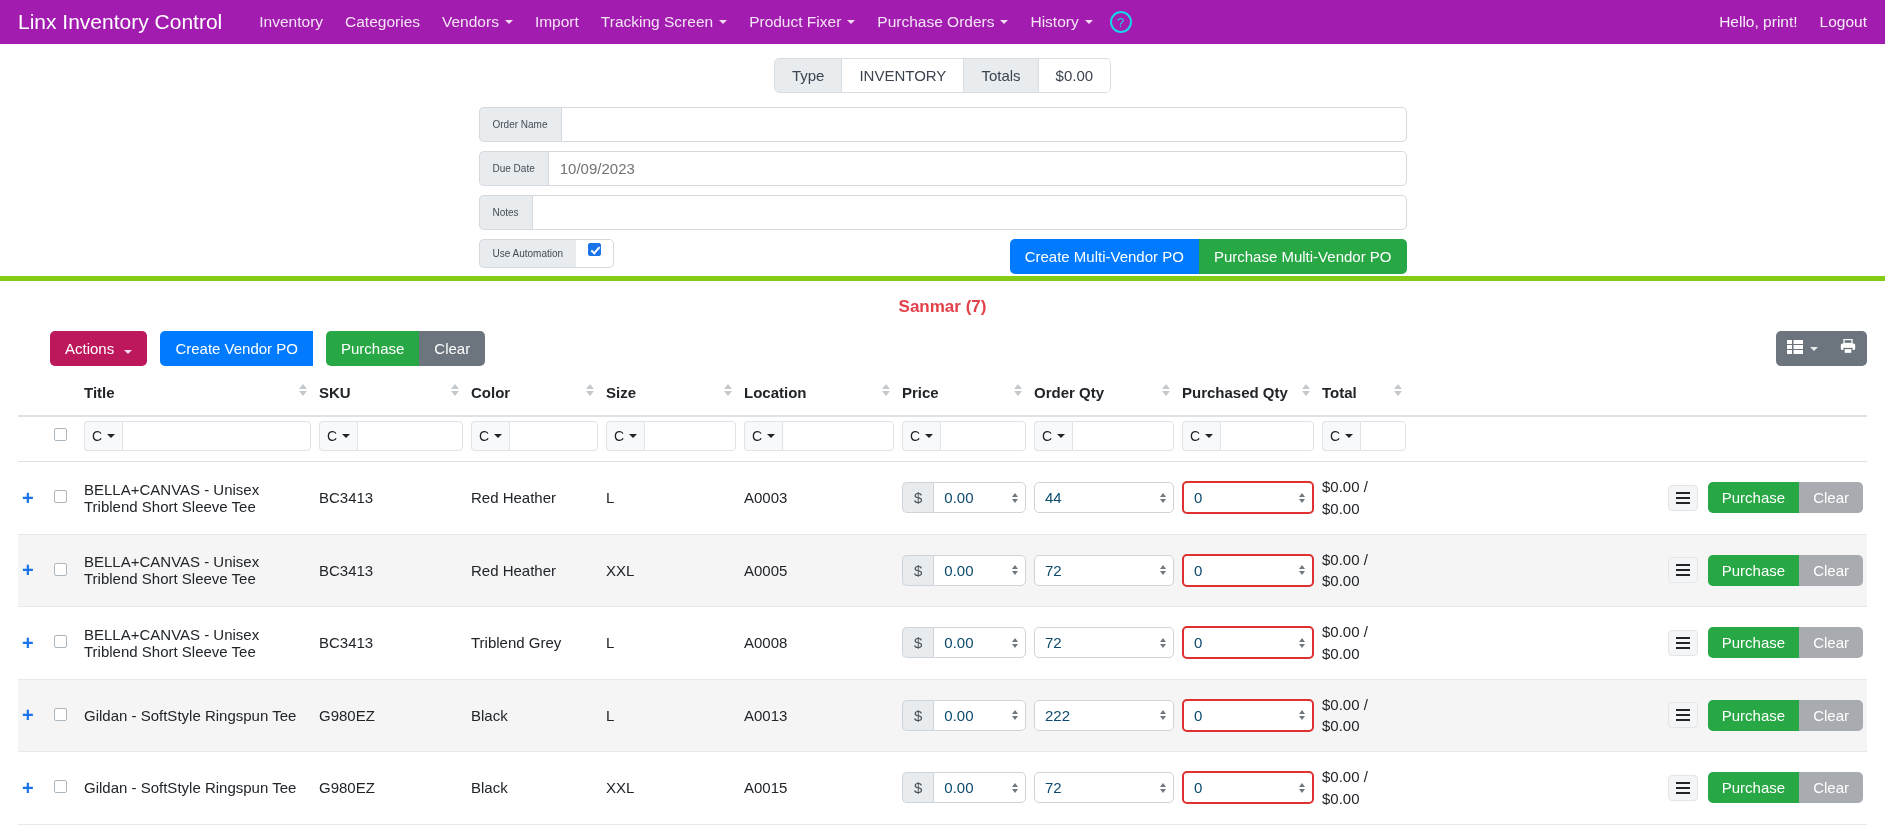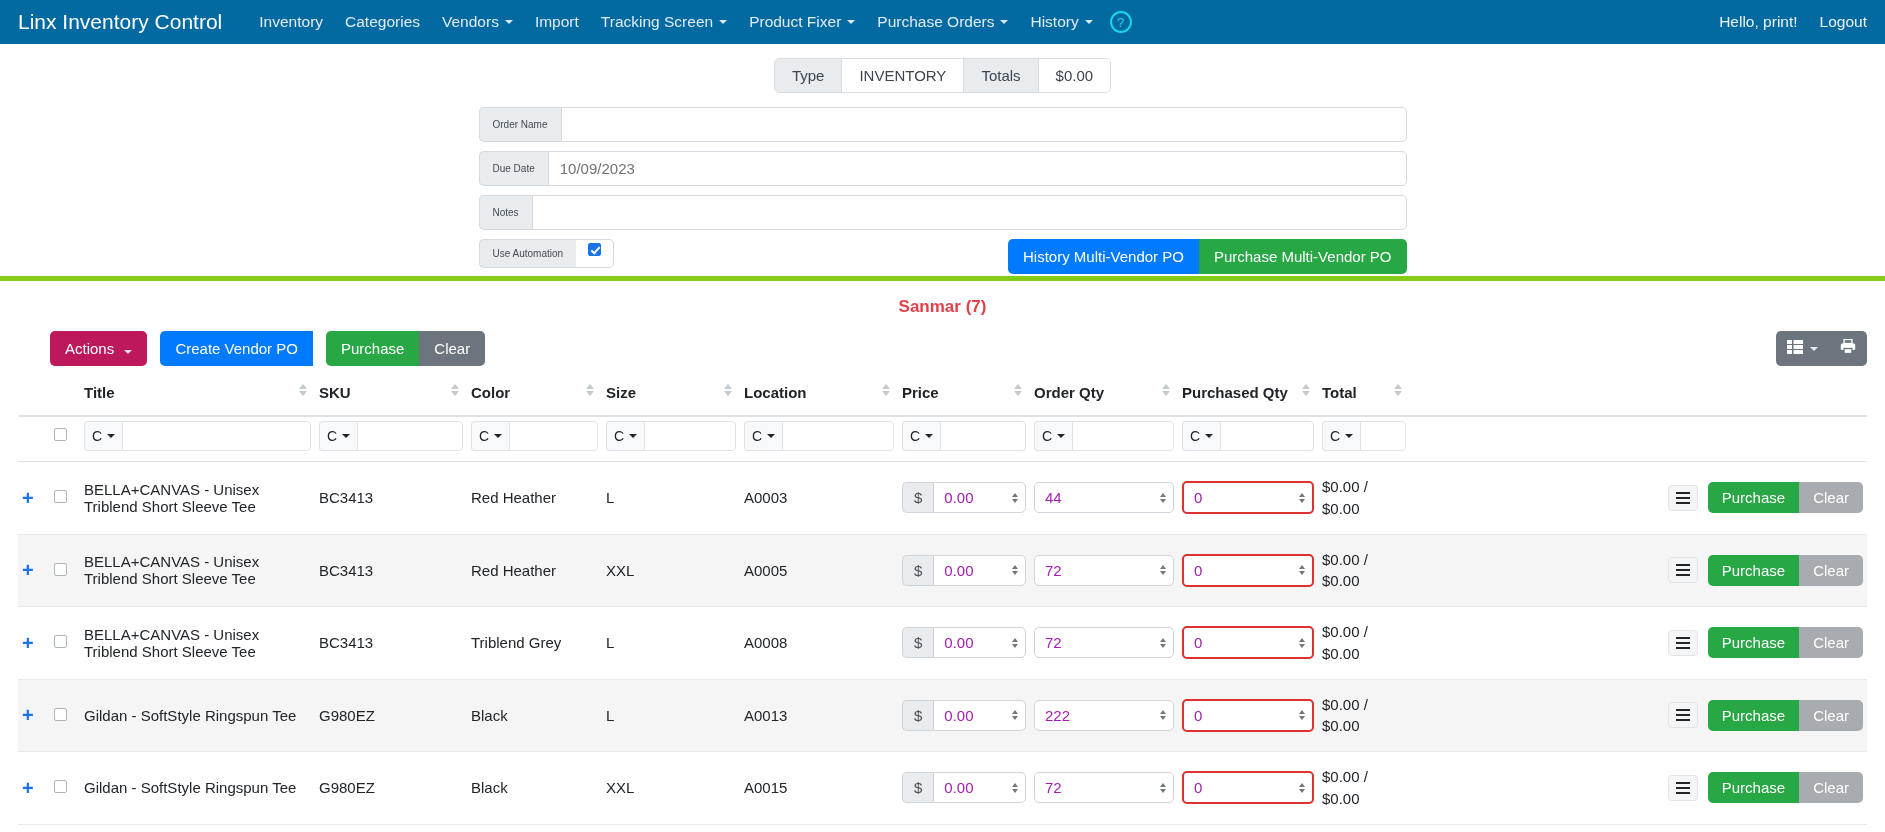--- a/index.html
+++ b/index.html
@@ -8,21 +8,21 @@
     width: 1885px; height: 832px;
     background: #ffffff;
     font-family: "Liberation Sans", sans-serif;
     color: #212529;
     overflow: hidden;
   }
 
   
   .navbar {
     height: 44px;
-    background: #0369a1;
+    background: #a21caf;
     display: flex;
     align-items: center;
     padding: 0 18px;
     color: #ffffff;
   }
   .brand {
     font-size: 21px;
     color: #ffffff;
     margin-right: 26px;
     white-space: nowrap;
@@ -282,21 +282,21 @@
   .numbox {
     position: relative;
     flex: 1;
     min-width: 0;
     border: 1px solid #ced4da;
     border-radius: 5px;
     background: #fff;
     display: flex; align-items: center;
     padding: 6px 26px 6px 10px;
     font-size: 15px;
-    color: #a21caf;
+    color: #0c4a6e;
   }
   .numbox.attached { border-radius: 0 5px 5px 0; }
   .numbox.danger { border: 2px solid #e03131; }
   .spin {
     position: absolute; right: 7px; top: 50%;
     transform: translateY(-50%);
     display: flex; flex-direction: column; gap: 2px;
     cursor: pointer;
   }
   .spin i {
@@ -400,21 +400,21 @@
     </div>
 
     <div class="automation-row">
       <div class="auto-group">
         <div class="fprefix">Use Automation</div>
         <div class="auto-check-box">
           <input type="checkbox" class="cb" id="auto-cb" checked="" style="">
         </div>
       </div>
       <div class="mv-buttons">
-        <button class="btn btn-blue r-left">History Multi-Vendor PO</button>
+        <button class="btn btn-blue r-left">Create Multi-Vendor PO</button>
         <button class="btn btn-green r-right">Purchase Multi-Vendor PO</button>
       </div>
     </div>
   </div>
 </div>
 
 <div class="vendor-title">Sanmar (7)</div>
 
 <div class="action-bar">
   <div class="btn-group">

